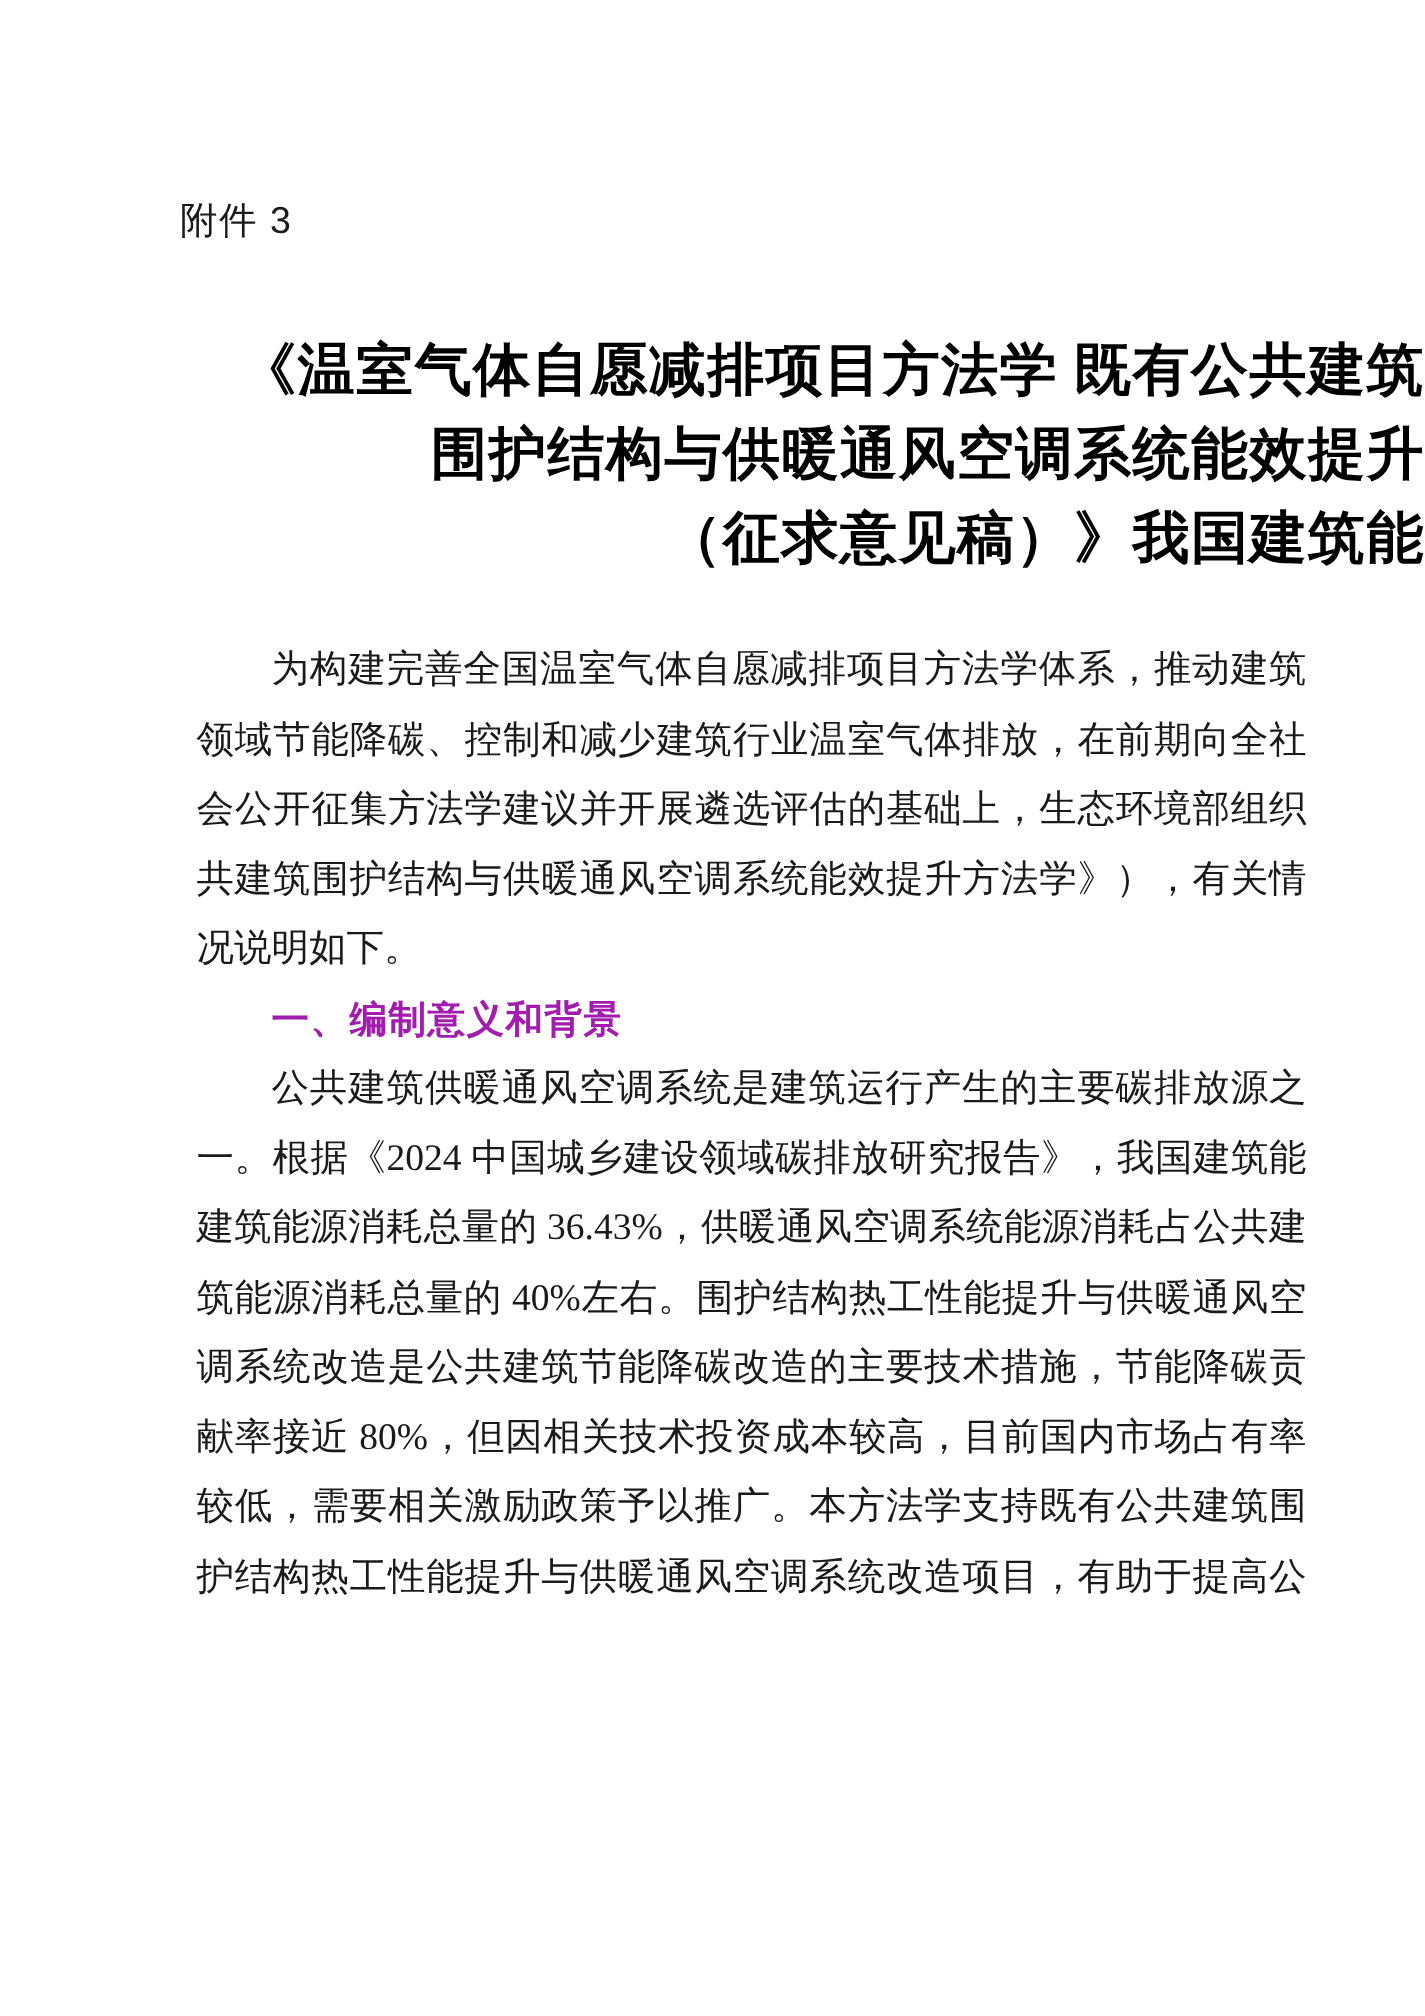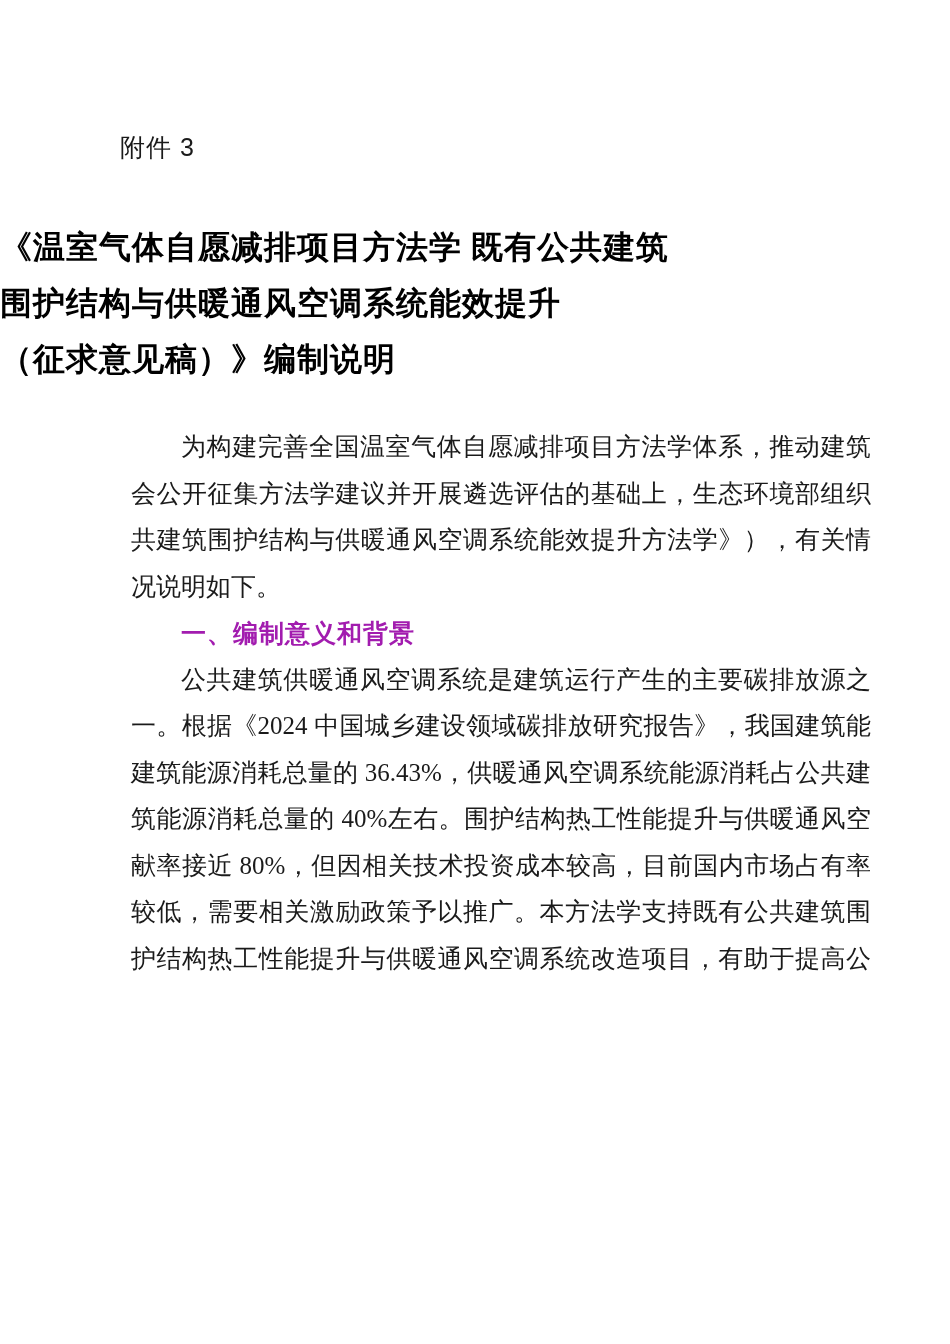--- a/index.html
+++ b/index.html
@@ -24,23 +24,23 @@
     line-height: 32px;
     font-family: "Liberation Sans", sans-serif;
     color: #1a1a1a;
     letter-spacing: 1px;
   }
   .doc-title {
     position: absolute;
     left: 0;
     right: 0;
     top: 219px;
-    text-align: left;
+    text-align: right;
     font-weight: bold;
-    font-size: 32px;
+    font-size: 38px;
     line-height: 56px;
     letter-spacing: 1px;
     font-family: "Liberation Serif", serif;
     color: #000000;
   }
   .body-block {
     position: absolute;
     left: 115px;
     top: 424px;
     width: 740px;
@@ -89,35 +89,37 @@
 </head>
 <body>
 
 <div class="page">
 
   <div class="attachment-label">附件 3</div>
 
   <div class="doc-title">
     <div>《温室气体自愿减排项目方法学 既有公共建筑</div>
     <div>围护结构与供暖通风空调系统能效提升</div>
-    <div>（征求意见稿）》编制说明</div>
+    <div>（征求意见稿）》我国建筑能</div>
   </div>
 
   <div class="body-block">
     <div class="line indent">为构建完善全国温室气体自愿减排项目方法学体系，推动建筑</div>
+    <div class="line">领域节能降碳、控制和减少建筑行业温室气体排放，在前期向全社</div>
     <div class="line">会公开征集方法学建议并开展遴选评估的基础上，生态环境部组织</div>
     <div class="line">共建筑围护结构与供暖通风空调系统能效提升方法学》），有关情</div>
     <div class="line lastline">况说明如下。</div>
 
     <div class="line heading indent">一、编制意义和背景</div>
 
     <div class="line indent">公共建筑供暖通风空调系统是建筑运行产生的主要碳排放源之</div>
     <div class="line">一。根据《2024 中国城乡建设领域碳排放研究报告》，我国建筑能</div>
     <div class="line">建筑能源消耗总量的 36.43%，供暖通风空调系统能源消耗占公共建</div>
     <div class="line">筑能源消耗总量的 40%左右。围护结构热工性能提升与供暖通风空</div>
+    <div class="line">调系统改造是公共建筑节能降碳改造的主要技术措施，节能降碳贡</div>
     <div class="line">献率接近 80%，但因相关技术投资成本较高，目前国内市场占有率</div>
     <div class="line">较低，需要相关激励政策予以推广。本方法学支持既有公共建筑围</div>
     <div class="line">护结构热工性能提升与供暖通风空调系统改造项目，有助于提高公</div>
   </div>
 
   <div class="footer">
     <span class="dash">—</span><span class="pagenum">36</span><span class="dash">—</span>
   </div>
 
 </div>

